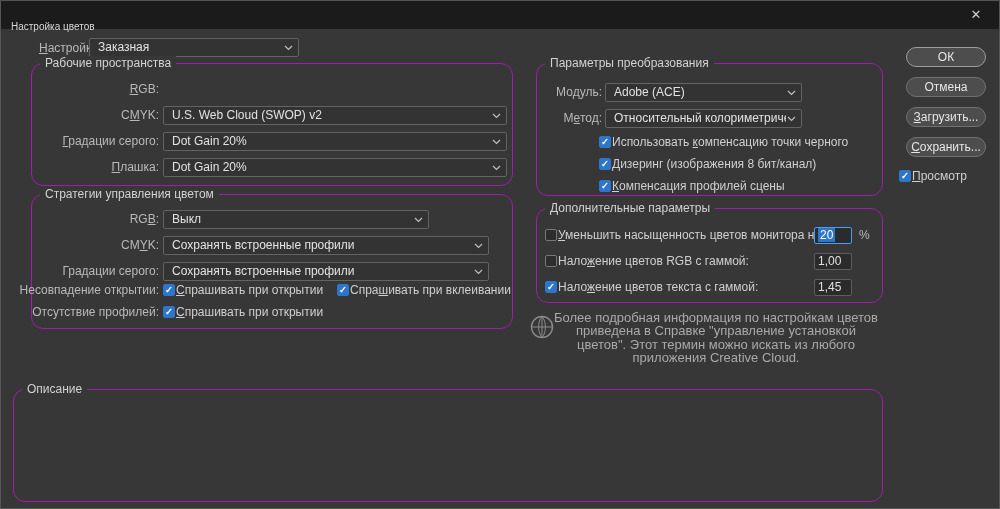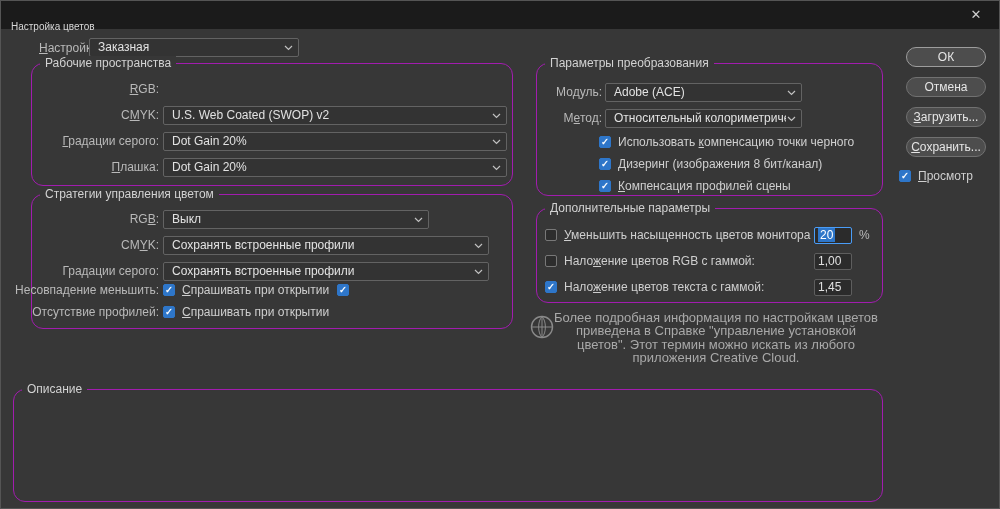--- a/index.html
+++ b/index.html
@@ -18,21 +18,21 @@
   .group{position:absolute;border:1px solid #a21caf;border-radius:12px;}
   .group-title{position:absolute;top:-8px;left:8px;background:#373737;padding:0 5px;color:#d2d2d2;white-space:nowrap;line-height:15px;}
   
   .lbl{position:absolute;color:#b9b9b9;line-height:19px;white-space:nowrap;}
   .r{text-align:right;}
   
   .dropdown{position:absolute;height:19px;background:#333;border:1px solid #636363;border-radius:2px;box-sizing:border-box;cursor:pointer;overflow:hidden;}
   .dd-val{position:absolute;left:8px;right:15px;top:0;line-height:17px;color:#e2e2e2;white-space:nowrap;overflow:hidden;}
   .dd-chev{position:absolute;right:5px;top:6px;line-height:0;}
   
-  .cbrow{position:absolute;display:flex;align-items:center;gap:7px;height:14px;white-space:nowrap;}
+  .cbrow{position:absolute;display:flex;align-items:center;gap:1px;height:14px;white-space:nowrap;}
   .cb{display:inline-flex;align-items:center;justify-content:center;width:12px;height:12px;flex:0 0 12px;
       border:1px solid #787878;border-radius:2px;background:#2d2d2d;box-sizing:border-box;cursor:pointer;}
   .cb.checked{background:#2e76c9;border-color:#2e76c9;}
   .cb.checked::after{content:"✓";color:#fff;font-size:9.5px;margin-top:-1px;font-weight:bold;}
   .cbl{color:#cfcfcf;}
   
   .input{position:absolute;width:38px;height:17px;background:#2b2b2b;border:1px solid #5e5e5e;border-radius:2px;
          box-sizing:border-box;color:#e0e0e0;line-height:15px;padding:0 3px;cursor:text;overflow:hidden;}
   .input.focused{border-color:#4a9df8;}
   .input .sel{background:#2e76c9;color:#fff;padding:0 2px;}
@@ -62,21 +62,21 @@
         </svg></span>
   </div>
 
   <div class="group" style="left:30px;top:62px;width:480px;height:121px;">
     <span class="group-title">Рабочие пространства</span>
 
     <span class="lbl r" style="right:353px;top:16px;"><u>R</u>GB:</span>
 
     <span class="lbl r" style="right:353px;top:42px;">C<u>M</u>YK:</span>
     <div class="dropdown" style="left:131px;top:42px;width:344px;">
-      <span class="dd-val">U.S. Web Coated (SWOP) v2</span>
+      <span class="dd-val">U.S. Web Cloud (SWOP) v2</span>
       <span class="dd-chev"><svg width="9" height="6">
             <polyline points="1,1 4.5,4.5 8,1" fill="none" stroke="#c0c0c0" stroke-width="1.2"></polyline>
           </svg></span>
     </div>
 
     <span class="lbl r" style="right:353px;top:68px;"><u>Г</u>радации серого:</span>
     <div class="dropdown" style="left:131px;top:68px;width:344px;">
       <span class="dd-val">Dot Gain 20%</span>
       <span class="dd-chev"><svg width="9" height="6">
             <polyline points="1,1 4.5,4.5 8,1" fill="none" stroke="#c0c0c0" stroke-width="1.2"></polyline>
@@ -112,27 +112,28 @@
     </div>
 
     <span class="lbl r" style="right:353px;top:67px;">Градации серого:</span>
     <div class="dropdown" style="left:131px;top:67px;width:326px;">
       <span class="dd-val">Сохранять встроенные профили</span>
       <span class="dd-chev"><svg width="9" height="6">
             <polyline points="1,1 4.5,4.5 8,1" fill="none" stroke="#c0c0c0" stroke-width="1.2"></polyline>
           </svg></span>
     </div>
 
-    <span class="lbl r" style="right:353px;top:88px;line-height:15px;">Несовпадение меньшить:</span>
+    <span class="lbl r" style="right:353px;top:88px;line-height:15px;">Несовпадение открытии:</span>
     <div class="cbrow" style="left:131px;top:88px;">
       <span class="cb checked"></span>
       <span class="cbl"><u>С</u>прашивать при открытии</span>
     </div>
     <div class="cbrow" style="left:305px;top:88px;">
       <span class="cb checked"></span>
+      <span class="cbl">Спра<u>ш</u>ивать при вклеивании</span>
     </div>
 
     <span class="lbl r" style="right:353px;top:110px;line-height:15px;">Отсутствие профилей:</span>
     <div class="cbrow" style="left:131px;top:110px;">
       <span class="cb checked"></span>
       <span class="cbl"><u>С</u>прашивать при открытии</span>
     </div>
   </div>
 
   <div class="group" style="left:535px;top:62px;width:345px;height:131px;">

